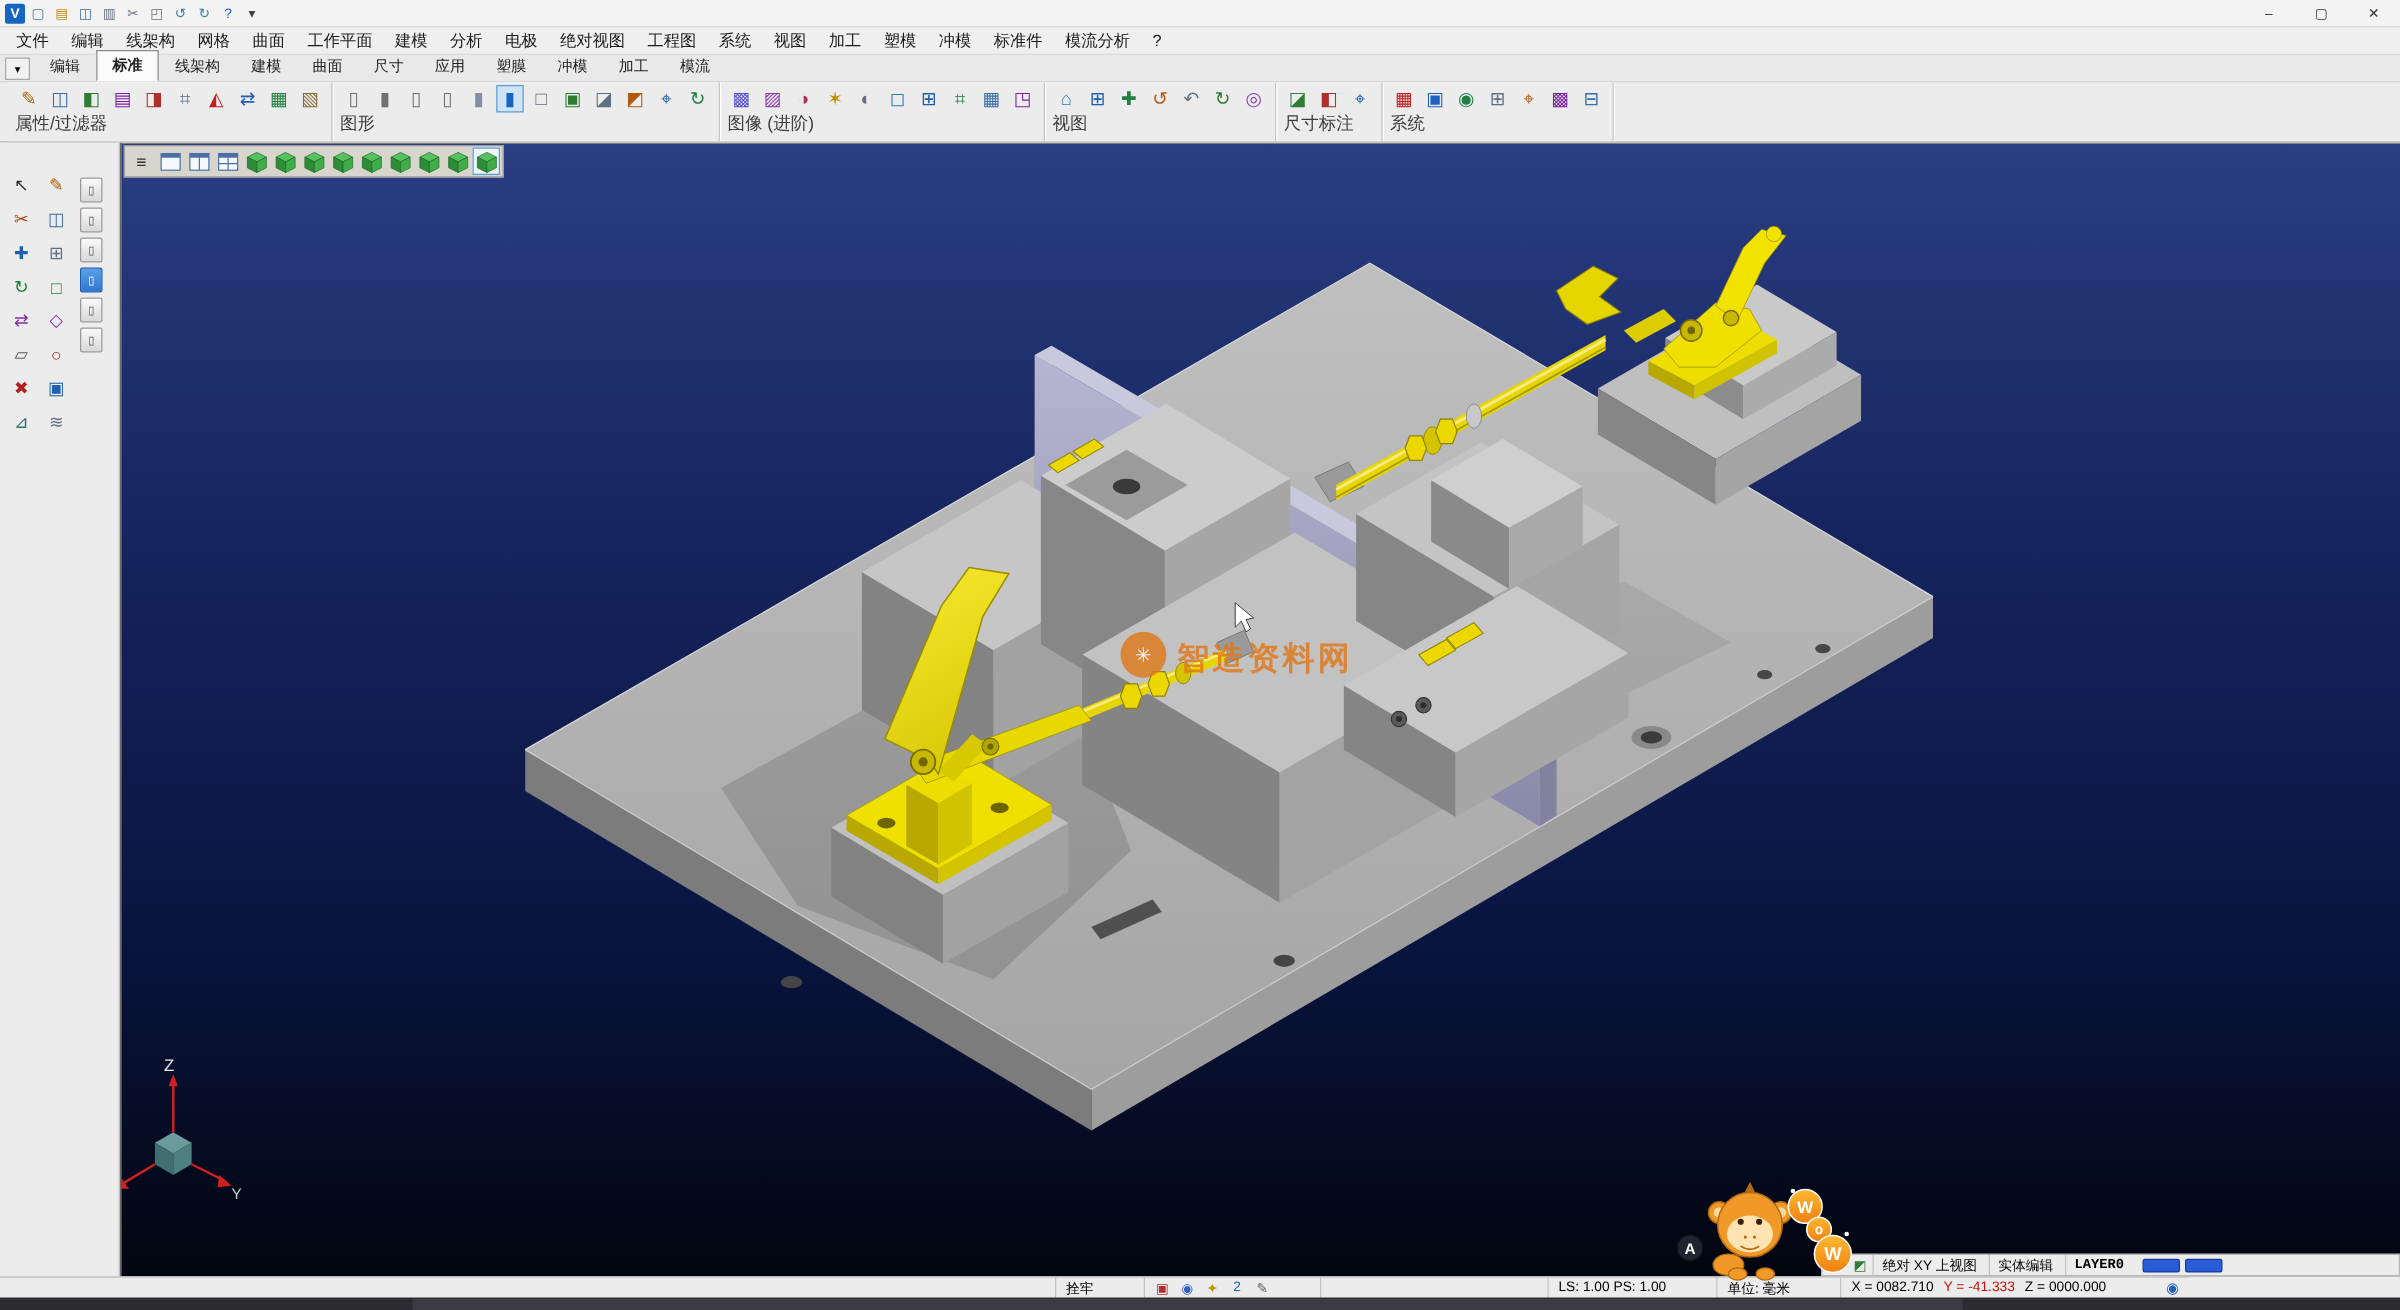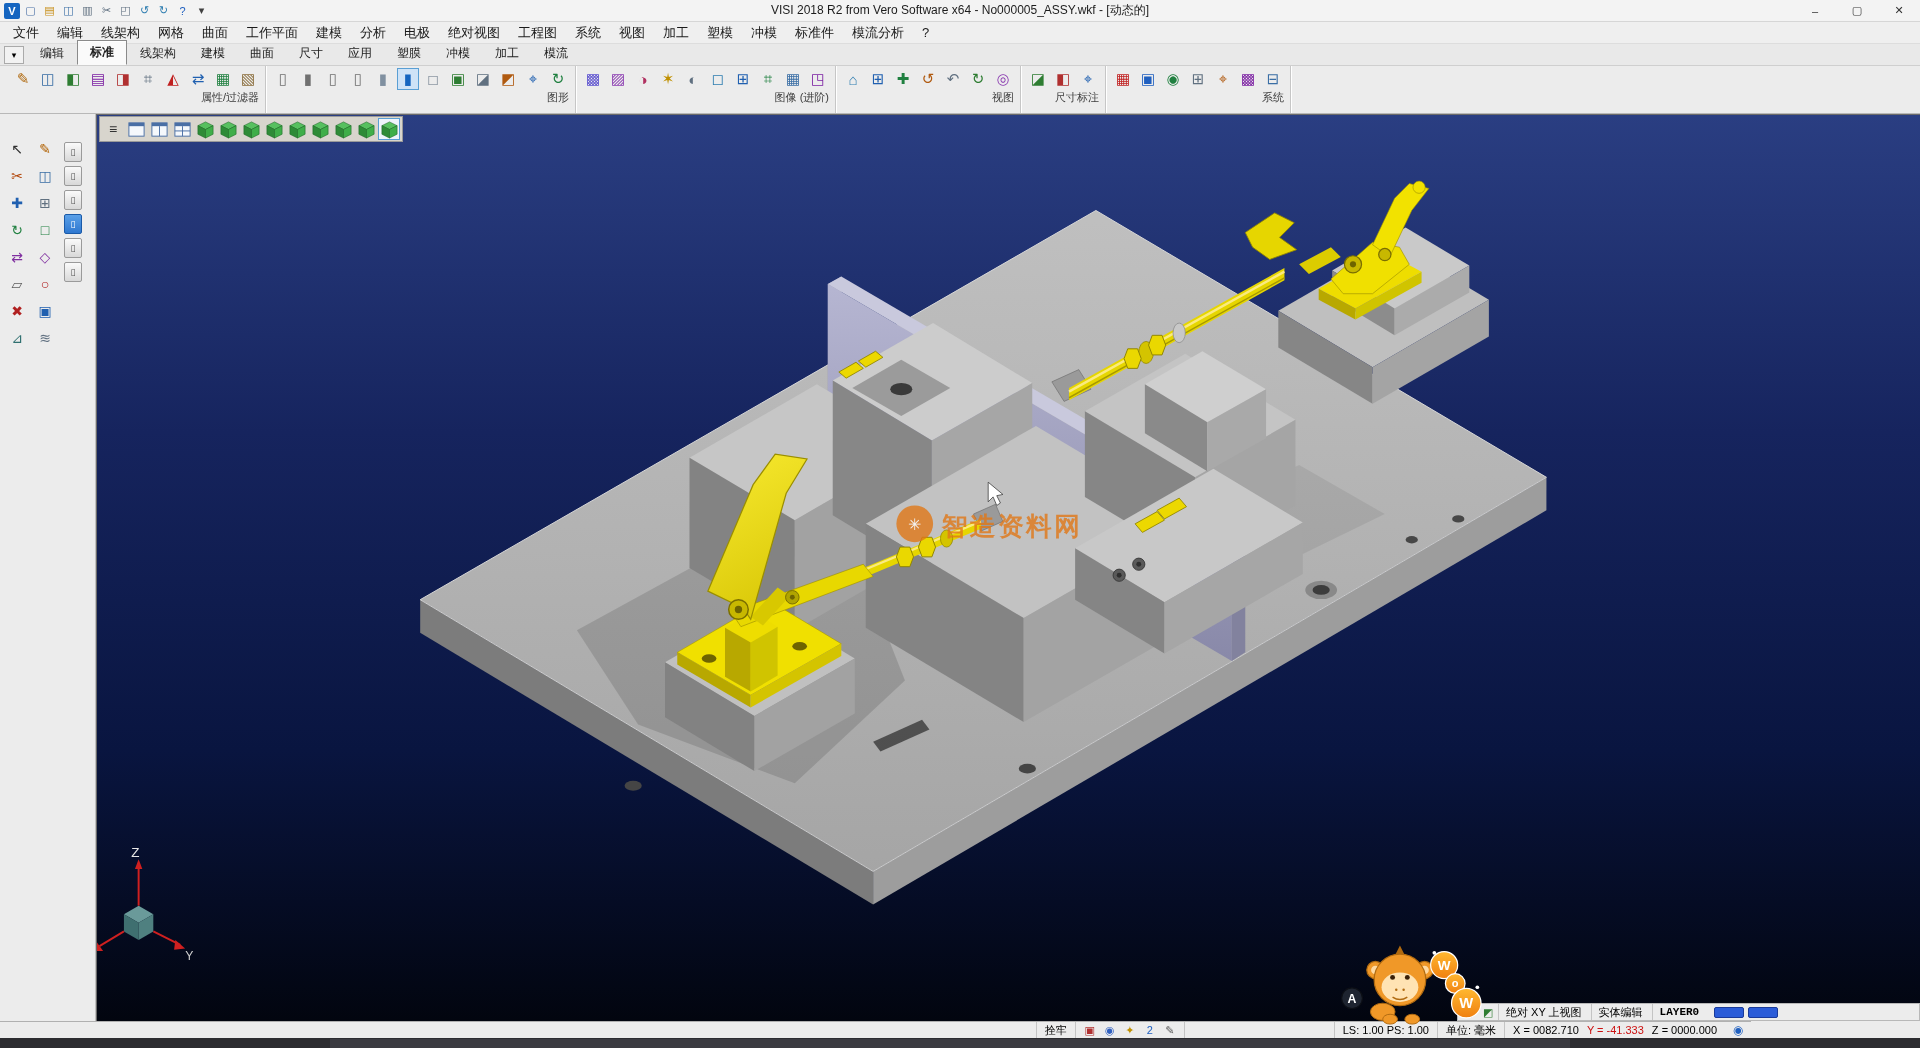--- a/index.html
+++ b/index.html
@@ -24,21 +24,21 @@
   .tab-dropdown { width:20px; height:18px; border:1px solid #aaa; background:#f2f2f2; display:flex; align-items:center; justify-content:center; font-size:9px; margin:0 4px 1px 2px;}
   .tab { padding:3px 12px; margin-right:1px; color:#222;}
   .tab.active { background:#fafafa; border:1px solid #8a8a8a; border-bottom-color:#fafafa; box-shadow:inset 0 1px 0 #fff; font-weight:bold;}
 
   
   .toolbar { height:48px; background:#ececec; border-bottom:1px solid #b8b8b8; display:flex; align-items:stretch; padding-left:6px; position:relative; z-index:9;}
   .tb-group { display:flex; flex-direction:column; justify-content:space-between; padding:2px 6px 1px; border-right:1px solid #c6c6c6; box-shadow:1px 0 0 #fff;}
   .tb-icons { display:flex; gap:3px;}
   .tb-icon { width:22px; height:22px; display:flex; align-items:center; justify-content:center; font-size:15px; border:1px solid transparent;}
   .tb-icon.active { background:#cfe3f7; border:1px solid #5a9fd4;}
-  .tb-label { font-size:11px; color:#3c3c3c; text-align:right; padding-bottom:18px;}
+  .tb-label { font-size:14px; color:#3c3c3c; text-align:left; padding-bottom:18px;}
 
   
   .lefttb { position:absolute; top:114px; left:0; width:96px; height:907px; background:#ececec; border-right:1px solid #c0c0c0; z-index:8;}
   .lt-col { position:absolute; display:flex; flex-direction:column; gap:6px;}
   .lt-icon { width:22px; height:21px; font-size:14px; display:flex; align-items:center; justify-content:center;}
   .lt-strip { position:absolute; left:64px; top:28px; display:flex; flex-direction:column; gap:4px;}
   .lt-strip-btn { width:18px; height:20px; border:1px solid #9a9a9a; background:linear-gradient(#fafafa,#d8d8d8); border-radius:2px; display:flex; align-items:center; justify-content:center; font-size:9px; color:#555;}
   .lt-strip-btn.active { background:linear-gradient(#5aa0e8,#2f78d0); color:#fff; border-color:#1a5aa8;}
 
   
@@ -52,21 +52,21 @@
   #scene { position:absolute; left:0; top:0; }
 
   
   .status-upper { position:absolute; left:1457px; top:1003px; width:463px; height:18px; background:#ececec; border:1px solid #b8b8b8; display:flex; align-items:center; font-size:11px; gap:2px; padding:0 4px; z-index:6;}
   .su-icon { width:16px; height:15px; display:flex; align-items:center; justify-content:center; font-size:11px;}
   .su-seg { border-left:1px solid #c4c4c4; padding:0 7px; height:100%; display:flex; align-items:center; white-space:nowrap;}
   .su-seg.layer span { font-weight:bold;font-family:Liberation Mono, monospace; }
   .su-swatches { display:flex; gap:4px; margin-left:6px;}
   .su-swatch { width:30px; height:11px; border:1px solid #1a3a9a; border-radius:2px;}
 
-  .statusbar { position:absolute; left:0; top:1021px; width:1751px; height:17px; background:#ececec; border-top:1px solid #b0b0b0; display:flex; align-items:center; font-size:11px; z-index:5;}
+  .statusbar { position:absolute; left:0; top:1021px; width:1751px; height:17px; background:#ececec; border-top:1px solid #b0b0b0; display:flex; align-items:center; font-size:11px; z-index:5;gap:32px;}
   .sb-fill { flex:1; height:100%; }
   .sb-seg { border-left:1px solid #c4c4c4; padding:0 8px; height:100%; display:flex; align-items:center; white-space:nowrap; gap:8px;}
   .sb-icons { display:flex; gap:4px; padding:0 6px; border-left:1px solid #c4c4c4; height:100%; align-items:center;}
   .sb-icon { width:16px; height:14px; display:flex; align-items:center; justify-content:center; font-size:11px;}
   .sb-empty { width:150px; }
   .ycoord { color:#cc1111; }
   .sb-globe { width:18px; height:15px; display:flex; align-items:center; justify-content:center; color:#2060c0; font-size:12px; margin:0 4px;}
 
   .taskbar { position:absolute; left:0; top:1038px; width:1920px; height:10px; background:#2c2c30; z-index:7;}
   .taskbar-inner { position:absolute; left:330px; top:1px; width:1240px; height:9px; background:#3b3b41;}
@@ -83,21 +83,20 @@
       <div class="q-icon" style="color: rgb(200, 144, 28);">▤</div>
       <div class="q-icon" style="color: rgb(58, 110, 165);">◫</div>
       <div class="q-icon" style="color: rgb(96, 112, 128);">▥</div>
       <div class="q-icon" style="color: rgb(96, 112, 128);">✂</div>
       <div class="q-icon" style="color: rgb(96, 112, 128);">◰</div>
       <div class="q-icon" style="color: rgb(46, 125, 176);">↺</div>
       <div class="q-icon" style="color: rgb(46, 125, 176);">↻</div>
       <div class="q-icon" style="color: rgb(32, 96, 192);">?</div>
       <div class="q-icon" style="color: rgb(64, 64, 64);">▾</div>
     </div>
-  <div class="title">VISI 2018 R2 from Vero Software x64 - No000005_ASSY.wkf - [动态的]</div>
   <div class="wincontrols" id="wincontrols">
       <div class="winbtn">–</div>
       <div class="winbtn">▢</div>
       <div class="winbtn">✕</div>
     </div>
 </div>
 
 <div class="menubar" id="menubar">
     <div class="menu-item">文件</div>
     <div class="menu-item">编辑</div>

